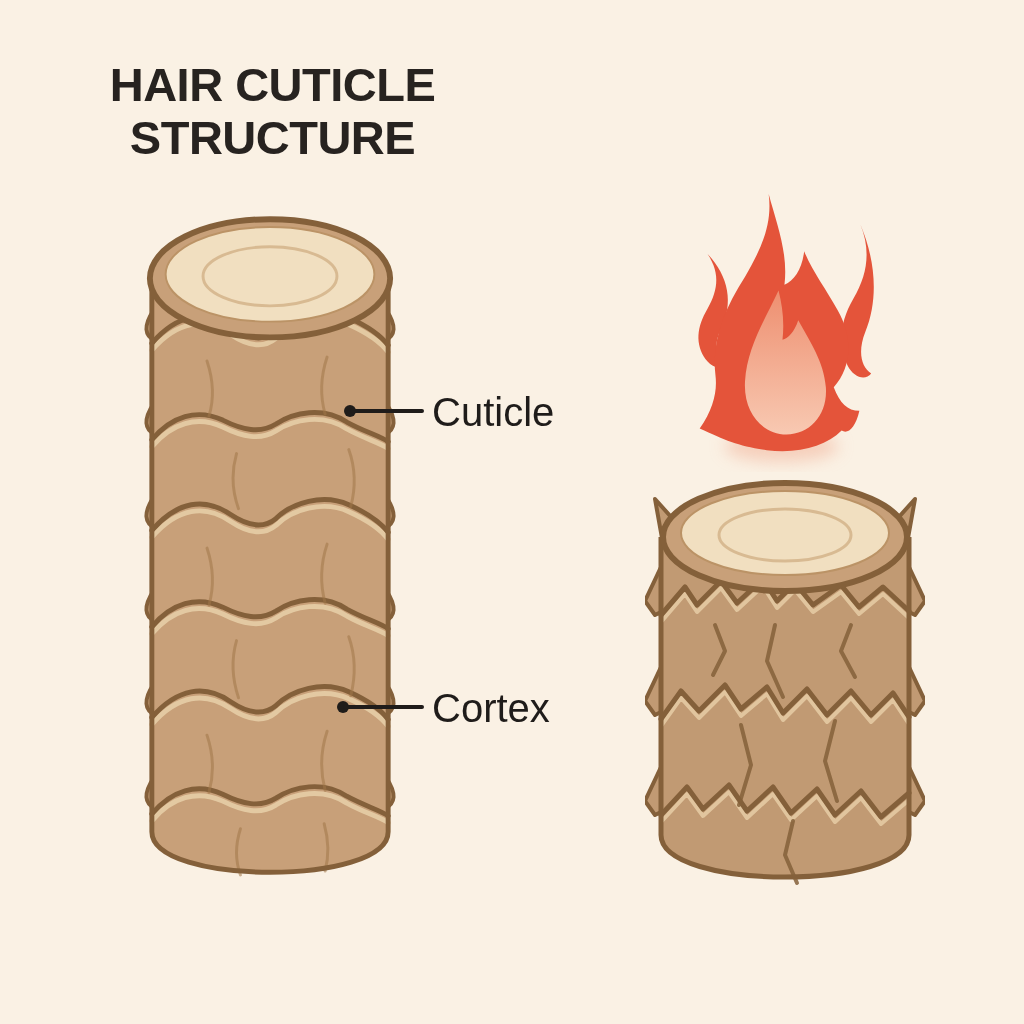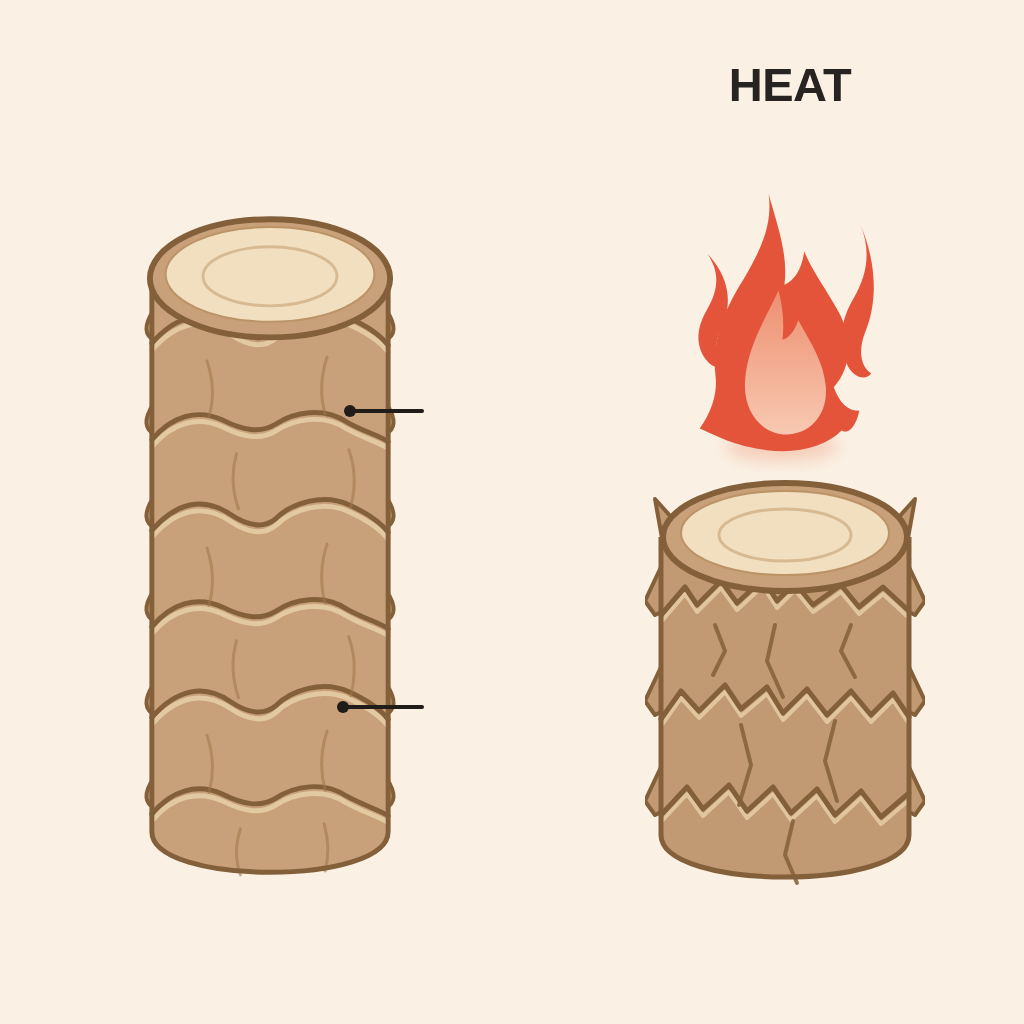--- a/index.html
+++ b/index.html
@@ -35,23 +35,26 @@
   .cut-inner{fill:var(--hair-cut-surface,#f1dfc0);stroke:#bb9366;stroke-width:2;}
   .cut-ring{fill:none;stroke:var(--hair-ring,#d8ba92);stroke-width:3;}
   .flame-main{fill:var(--flame-outer,#e4543a);}
   .flame-wisp{fill:var(--flame-outer,#e4543a);}
 </style>
 </head>
 <body>
 
 <div id="canvas">
 
+  <div class="abs title" style="left:40px;top:58px;width:465px;">
+    <div>HAIR CUTICLE</div>
+    <div>STRUCTURE</div>
+  </div>
 
   <div class="abs title" style="left:600px;top:58px;width:380px;">
-    <div>HEAT</div>
   </div>
 
   <svg class="abs" style="left:142px;top:208px;" width="256" height="690" viewBox="0 0 260 690">
 
     <g>
       <path class="bump" d="M12 98 Q-4 122 14 130 Z"></path>
         <path class="bump" d="M248 98 Q264 122 246 130 Z"></path>
       <path class="bump" d="M12 193 Q-4 217 14 225 Z"></path>
         <path class="bump" d="M248 193 Q264 217 246 225 Z"></path>
       <path class="bump" d="M12 288 Q-4 312 14 320 Z"></path>
@@ -99,23 +102,25 @@
 
     <g>
       <ellipse class="cut-outer" cx="130" cy="66" rx="122" ry="60"></ellipse>
       <ellipse class="cut-inner" cx="130" cy="62" rx="106" ry="48"></ellipse>
       <ellipse class="cut-ring" cx="130" cy="64" rx="68" ry="30"></ellipse>
     </g>
   </svg>
 
   <div class="abs leader-dot" style="left:344px;top:405px;"></div>
   <div class="abs leader-line" style="left:350px;top:409px;width:74px;"></div>
+  <div class="abs anno-label" style="left:432px;top:390px;">Cuticle</div>
 
   <div class="abs leader-dot" style="left:337px;top:701px;"></div>
   <div class="abs leader-line" style="left:343px;top:705px;width:81px;"></div>
+  <div class="abs anno-label" style="left:432px;top:686px;">Cortex</div>
 
   <svg class="abs" style="left:678px;top:190px;" width="207" height="282" viewBox="0 0 210 282">
     <defs>
       <linearGradient id="innerGrad" x1="0" y1="0" x2="0" y2="1">
         <stop offset="0" stop-color="#ee8f70" style="stop-color:var(--flame-inner-top,#ee8f70)"></stop>
         <stop offset="1" stop-color="#f8c9b2" style="stop-color:var(--flame-inner-bottom,#f8c9b2)"></stop>
       </linearGradient>
       <filter id="fblur" x="-50%" y="-50%" width="200%" height="200%">
         <feGaussianBlur stdDeviation="8"></feGaussianBlur>
       </filter>

